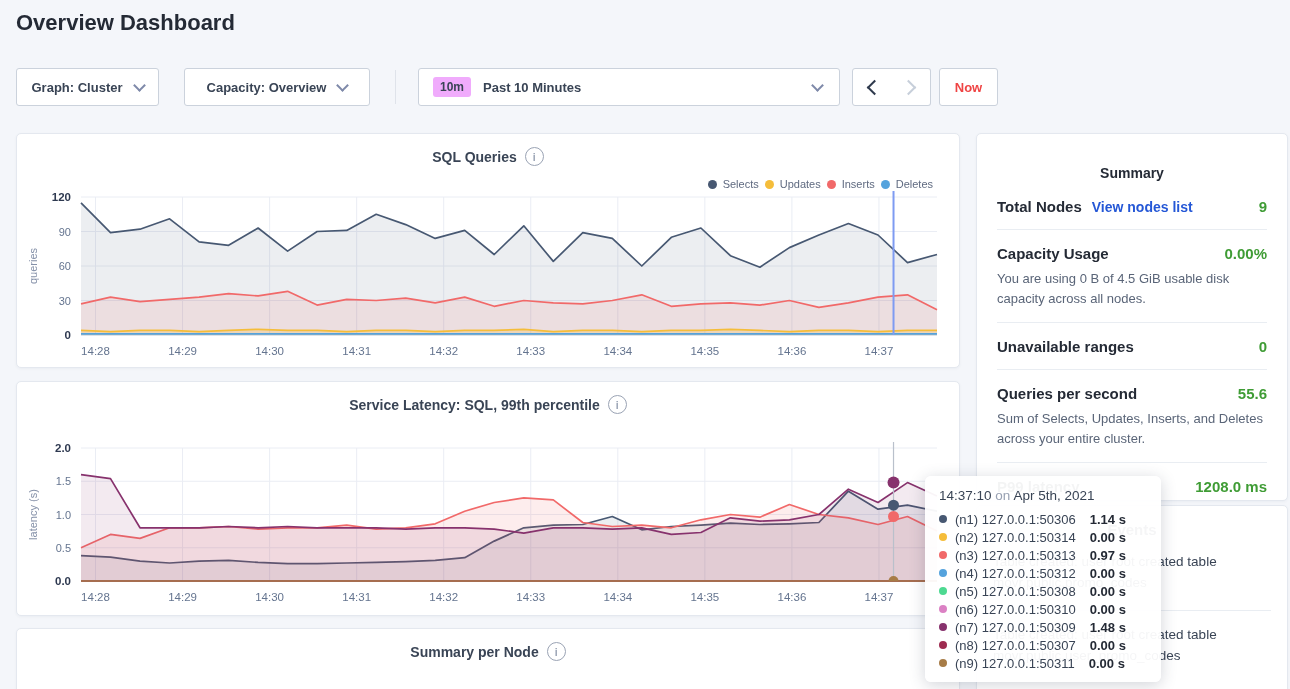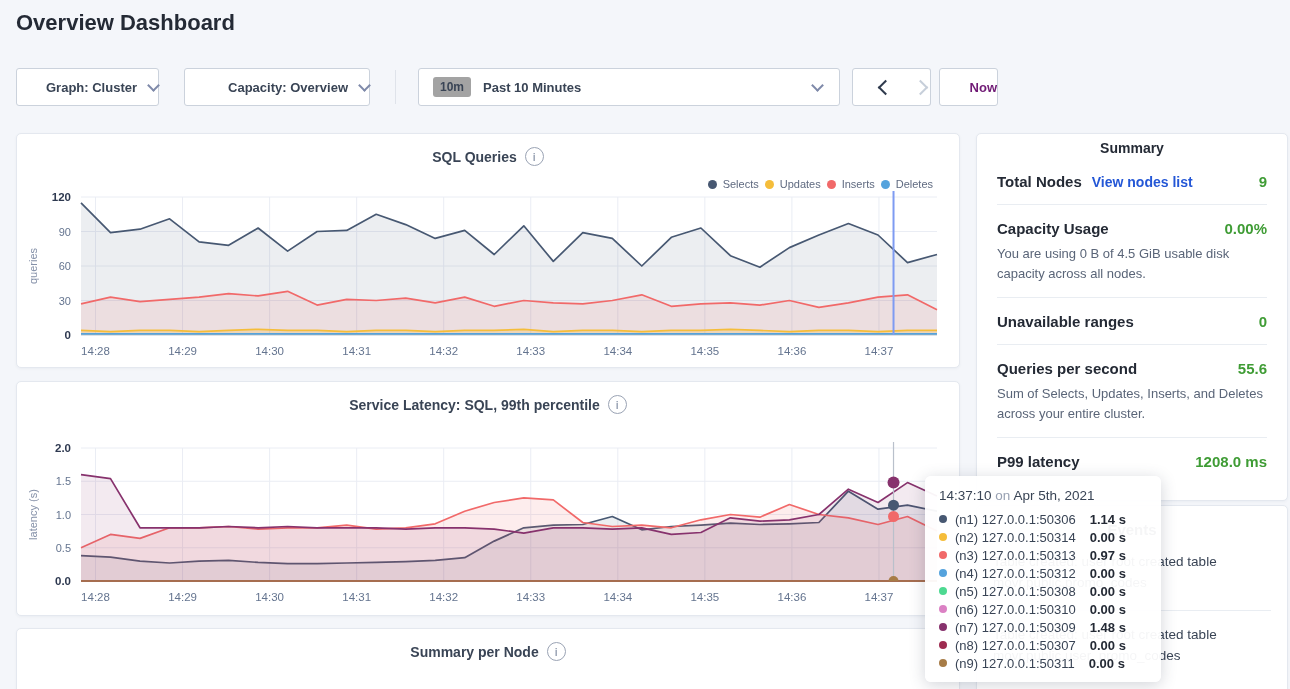--- a/index.html
+++ b/index.html
@@ -4,31 +4,31 @@
 <style>
   html,body{margin:0;padding:0}
   body{width:1290px;height:689px;position:relative;overflow:hidden;background:#F4F6FA;
        font-family:"Liberation Sans",sans-serif;color:#242A35}
   svg text{font-family:"Liberation Sans",sans-serif}
 
   .page-title{position:absolute;left:16px;top:10px;font-size:22px;font-weight:600;margin:0;color:#242A35}
 
   
   .ctl{position:absolute;top:68px;height:38px;background:#fff;border:1px solid #CBD2DC;border-radius:3px;
-       display:flex;align-items:center;justify-content:flex-end;gap:12px;font-size:13px;font-weight:700;
+       display:flex;align-items:center;justify-content:center;gap:12px;font-size:13px;font-weight:700;
        color:#394455;cursor:pointer;box-sizing:border-box}
   #dd-graph{left:16px;width:143px}
   #dd-dash{left:184px;width:186px}
   .tool-divider{position:absolute;left:395px;top:70px;height:34px;width:1px;background:#DFE3EA}
   #timebox{left:418px;width:422px;justify-content:flex-start;padding:0 14px;gap:12px}
-  .badge{background:#a3a3a3;border-radius:3px;padding:3px 7px;font-size:12px;font-weight:700;color:#394455}
+  .badge{background:#f0abfc;border-radius:3px;padding:3px 7px;font-size:12px;font-weight:700;color:#394455}
   #timebox .chev.down{position:absolute;right:17px;top:15px}
   #btn-prev{left:852px;width:40px;border-radius:3px 0 0 3px}
   #btn-next{left:891px;width:40px;border-left:none;border-radius:0 3px 3px 0}
-  #btn-now{left:939px;width:59px;color:#701a75}
+  #btn-now{left:939px;width:59px;color:#ef4444}
 
   .chev{width:7px;height:7px;border-right:2px solid #7E89A9;border-bottom:2px solid #7E89A9;display:inline-block}
   .chev.down{transform:rotate(45deg);margin-top:-3px}
   .chev.left{width:9px;height:9px;border-width:2.5px;border-color:#2F3A4D;transform:rotate(135deg);margin-left:4px}
   .chev.right{width:9px;height:9px;border-width:2.5px;border-color:#C7CFDA;transform:rotate(-45deg);margin-right:4px}
 
   
   .panel{position:absolute;background:#fff;border:1px solid #E4E8EF;border-radius:5px;
          box-shadow:0 1px 3px rgba(60,75,100,.05);box-sizing:border-box}
   #p-sql{left:16px;top:133px;width:944px;height:235px}
@@ -44,21 +44,21 @@
   .legend{position:absolute;top:44px;right:26px;display:flex;gap:6px;align-items:flex-start}
   .litem{display:flex;align-items:center;gap:6px;font-size:11px;color:#5F6A80;cursor:pointer}
   .ldot{width:9px;height:9px;border-radius:50%;flex:none}
   svg.chart{position:absolute;left:0;top:0}
   .ytick{font-size:11px;fill:#64748F}
   .btick{font-size:11.5px;font-weight:700;fill:#2E3950}
   .xtick{font-size:11.5px;fill:#64748F}
   .ylab{font-size:11px;fill:#8490A8}
 
   
-  .sum-title{margin:6px 0 2px;text-align:center;font-size:14px;font-weight:700;color:#242A35}
+  .sum-title{margin:31px 0 2px;text-align:center;font-size:14px;font-weight:700;color:#242A35}
   .sum-row{padding:15px 0 14px;border-bottom:1px solid #E9EDF2}
   .sum-row:last-child{border-bottom:none}
   .sum-head{display:flex;align-items:baseline}
   .sum-label{font-size:15px;font-weight:700;color:#242A35}
   .sum-link{font-size:14px;font-weight:700;color:#2457D6;margin-left:10px;text-decoration:none;cursor:pointer}
   .sum-val{margin-left:auto;font-size:15px;font-weight:700;color:#3F9C35}
   .sum-desc{font-size:13px;color:#5A6578;line-height:1.5;margin-top:7px}
 
   
   .evt-title{margin:15px 0 0;text-align:center;font-size:15px;font-weight:700;color:#394455}

